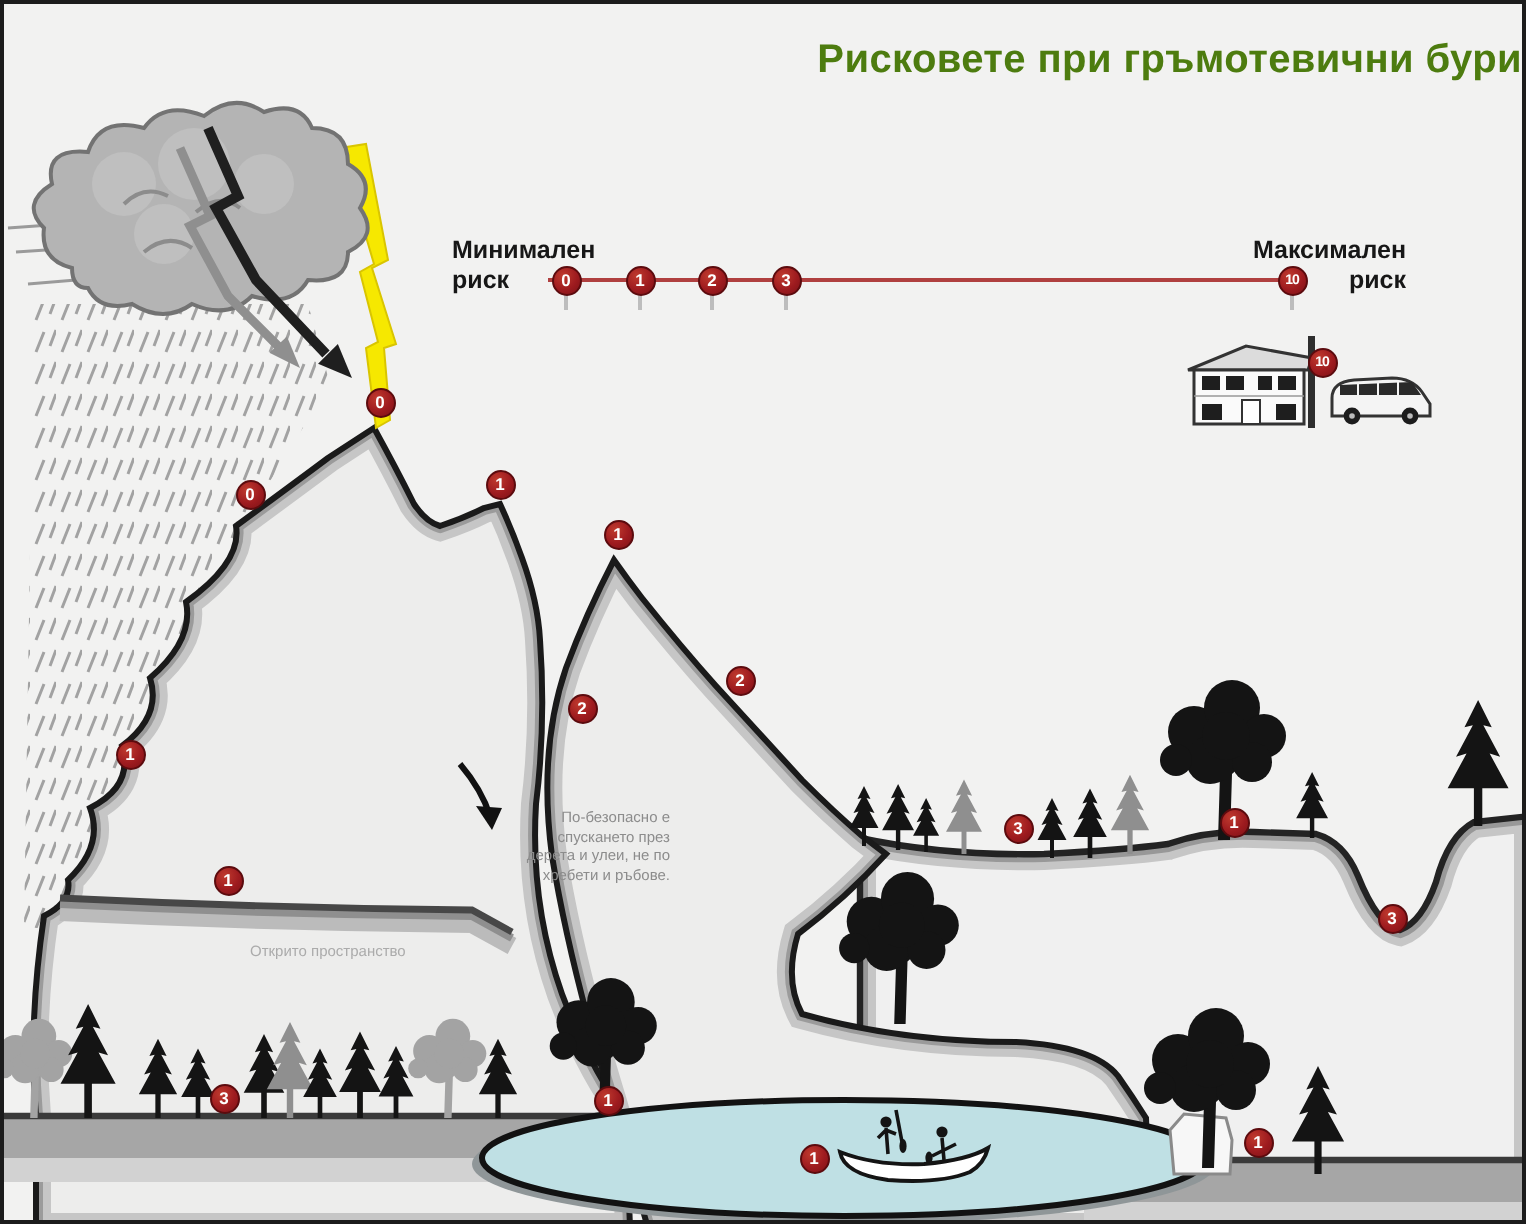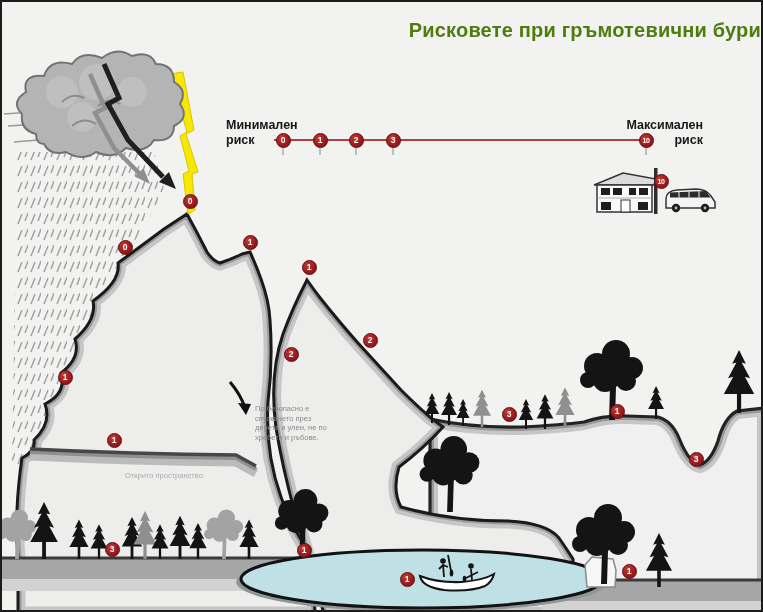--- a/index.html
+++ b/index.html
@@ -19,21 +19,21 @@
   .scale-line{position:absolute;left:272px;top:137px;width:372px;height:1.6px;background:#b04040;}
   .stem{position:absolute;width:2px;height:8px;background:#bdbdbd;top:145px;}
   .badge{
     position:absolute;width:15px;height:15px;border-radius:50%;
     background:radial-gradient(circle at 35% 30%, #bf3a2e 0%, #9e1b1f 55%, #7d1216 100%);
     border:1px solid #5c0b0e;box-sizing:border-box;
     color:#fff;font-size:8.5px;font-weight:bold;
     display:flex;align-items:center;justify-content:center;line-height:1;
   }
   .badge.wide{font-size:7px;letter-spacing:-0.5px;}
-  .note{position:absolute;color:#8c8c8c;font-size:7.5px;line-height:1.27;}
+  .note{position:absolute;color:#8c8c8c;font-size:7.5px;line-height:1.27;text-align:right;}
   .note.open-space{color:#ababab;white-space:nowrap;margin-top:36px;}
 </style>
 </head>
 <body>
 
 <div class="stage">
 
   <svg class="art" width="763" height="612" viewBox="0 0 763 612">
     <defs>
       <pattern id="rainpat" width="13" height="16" patternUnits="userSpaceOnUse">

